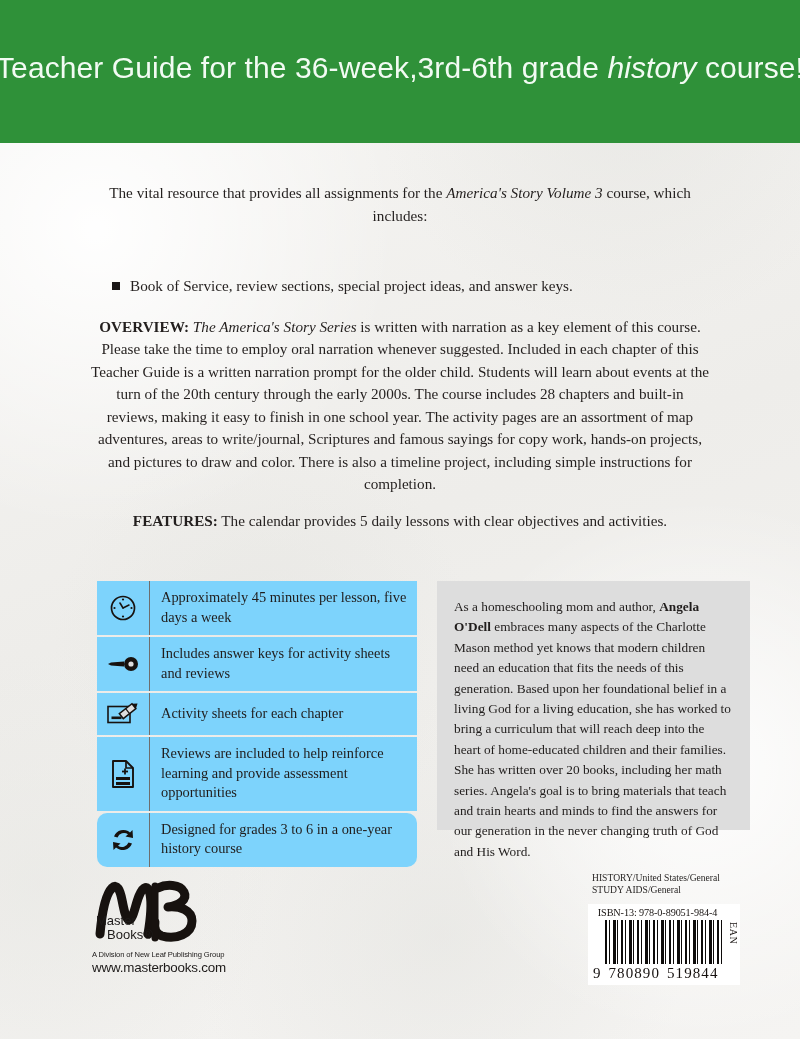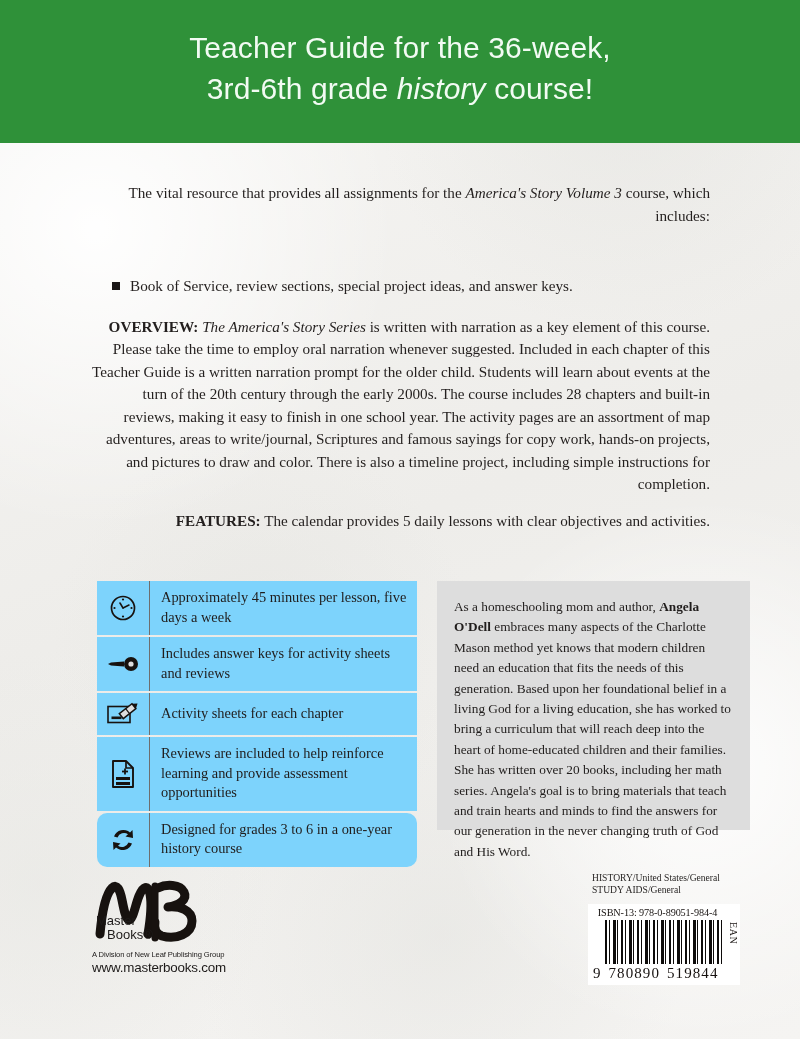--- a/index.html
+++ b/index.html
@@ -33,21 +33,21 @@
 
   
   .header-band {
     position: absolute;
     left: 0;
     top: 0;
     width: 800px;
     height: 143px;
     background: #2f9139;
     display: flex;
-    flex-direction: column;
+    flex-direction: row;
     align-items: center;
     justify-content: center;
     box-sizing: border-box;
     padding-bottom: 8px;
   }
   .header-line {
     font-family: "Liberation Sans", sans-serif;
     color: #f2fbf3;
     font-size: 30px;
     line-height: 41px;
@@ -64,21 +64,21 @@
     position: absolute;
     left: 90px;
     top: 182px;
     width: 620px;
   }
   p.body-text {
     margin: 0 0 14px 0;
     font-size: 15.2px;
     line-height: 22.5px;
     color: #231f1e;
-    text-align: right;
+    text-align: center;
   }
   p.body-text .it { font-style: italic; }
   p.body-text .bold { font-weight: bold; }
 
   ul.bullets {
     margin: 18px 0 18px 0;
     padding: 0;
     list-style: none;
   }
   ul.bullets li {

